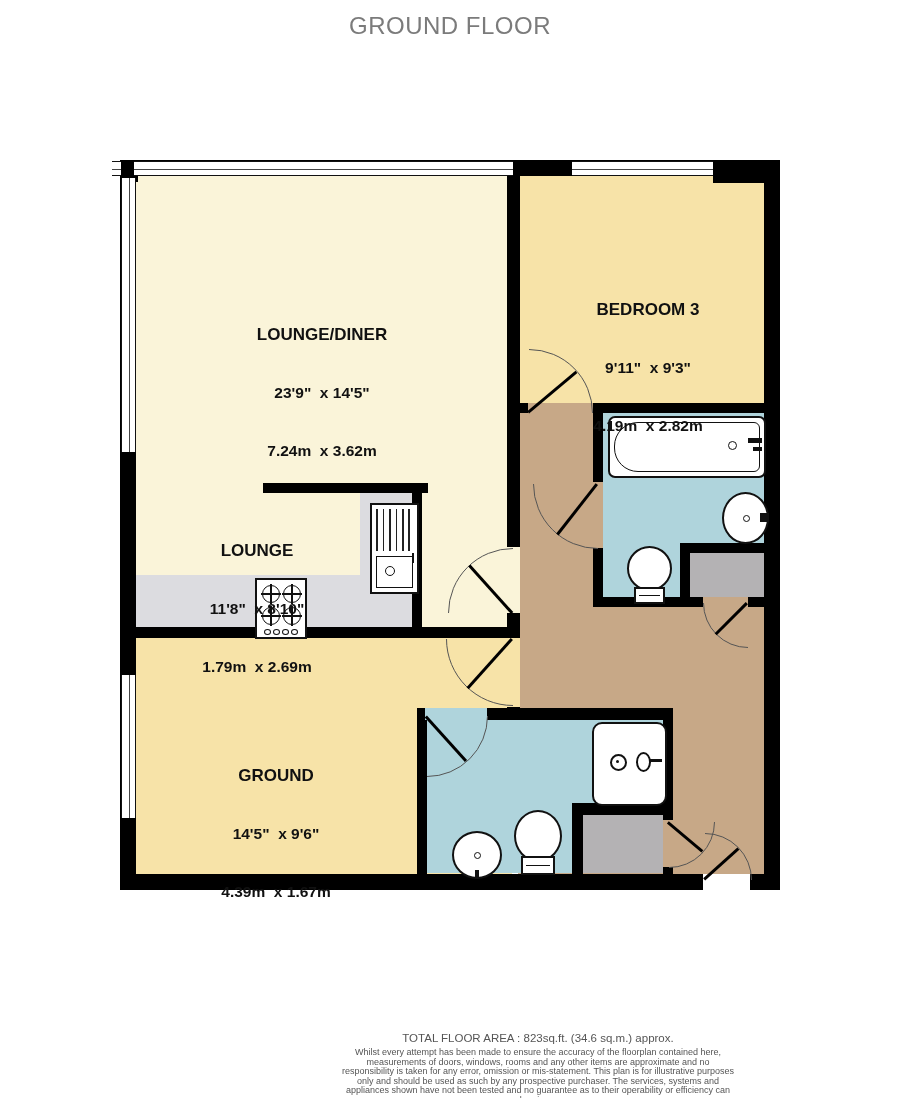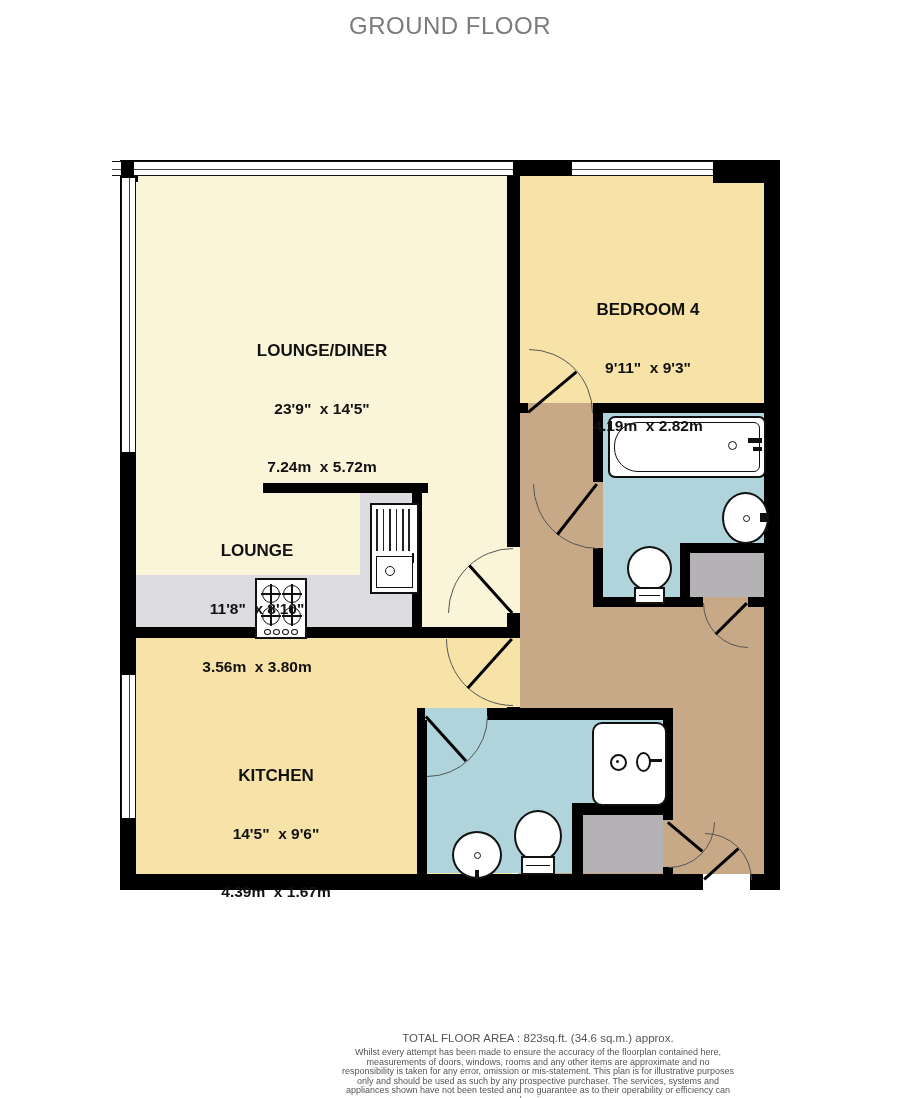--- a/index.html
+++ b/index.html
@@ -190,37 +190,37 @@
       <div class="shw-knob"></div>
       <div class="shw-arm"></div>
     </div>
     <div class="abs fix toilet-bowl" style="left:394px;top:650px;width:44px;height:48px;"></div>
     <div class="abs fix toilet-tank" style="left:401px;top:696px;width:30px;height:15px;"></div>
     <div class="abs fix ellipse" style="left:332px;top:671px;width:46px;height:44px;">
       <div class="basin-dot"></div>
       <div class="basin-tap-b"></div>
     </div>
 
-    <div class="abs room-label" style="left:202px;top:144px;">
+    <div class="abs room-label" style="left:202px;top:128px;">
       <div class="room-name">LOUNGE/DINER</div>
       <div class="room-dim">23'9"  x 14'5"</div>
-      <div class="room-dim">7.24m  x 5.72m</div>
+      <div class="room-dim">7.24m  x 3.62m</div>
     </div>
     <div class="abs room-label" style="left:528px;top:103px;">
-      <div class="room-name">BEDROOM 4</div>
+      <div class="room-name">BEDROOM 3</div>
       <div class="room-dim">9'11"  x 9'3"</div>
       <div class="room-dim">4.19m  x 2.82m</div>
     </div>
     <div class="abs room-label" style="left:137px;top:344px;">
       <div class="room-name">LOUNGE</div>
       <div class="room-dim">11'8"  x 8'10"</div>
-      <div class="room-dim">3.56m  x 3.80m</div>
+      <div class="room-dim">1.79m  x 2.69m</div>
     </div>
     <div class="abs room-label" style="left:156px;top:569px;">
-      <div class="room-name">KITCHEN</div>
+      <div class="room-name">GROUND</div>
       <div class="room-dim">14'5"  x 9'6"</div>
       <div class="room-dim">4.39m  x 1.67m</div>
     </div>
   </div>
 
   <div class="abs footer">
     <div class="footer-total">TOTAL FLOOR AREA : 823sq.ft. (34.6 sq.m.) approx.</div>
     <div class="footer-disclaimer">Whilst every attempt has been made to ensure the accuracy of the floorplan contained here, measurements of doors, windows, rooms and any other items are approximate and no responsibility is taken for any error, omission or mis-statement. This plan is for illustrative purposes only and should be used as such by any prospective purchaser. The services, systems and appliances shown have not been tested and no guarantee as to their operability or efficiency can be given.</div>
 
   </div>

